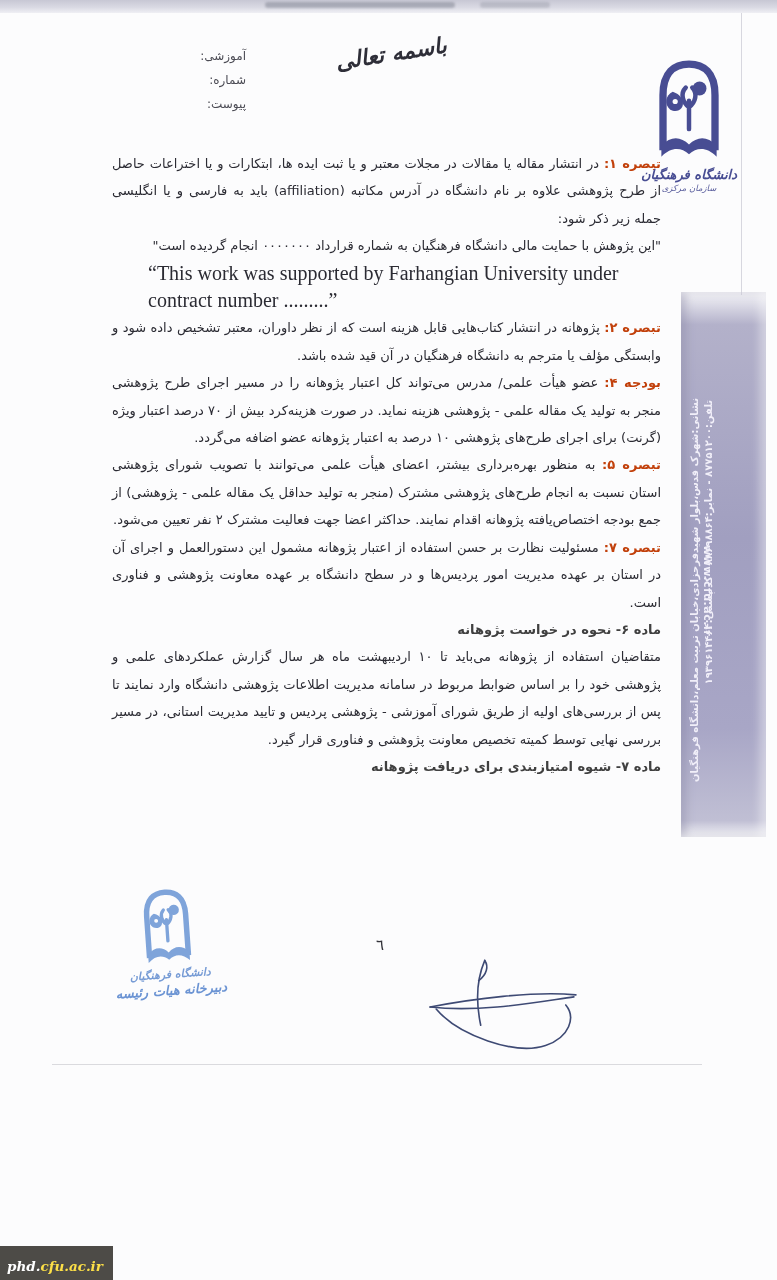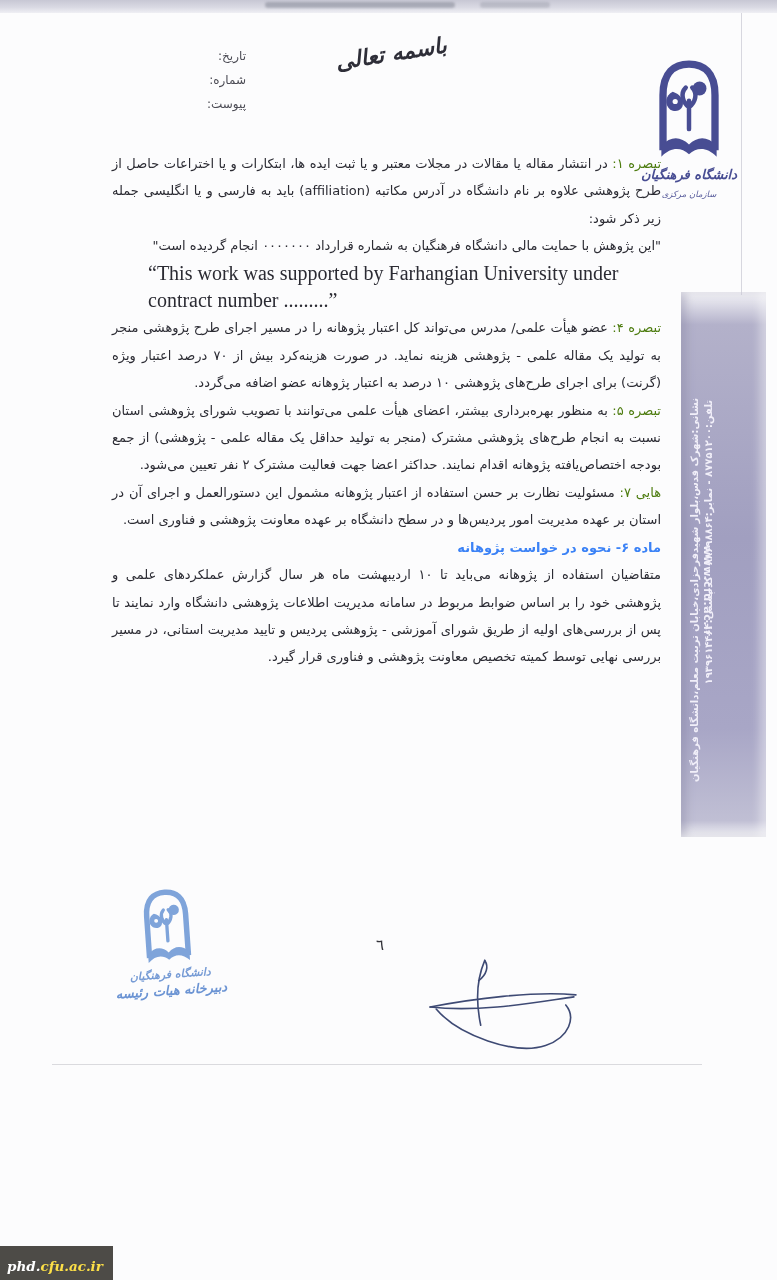--- a/index.html
+++ b/index.html
@@ -25,29 +25,29 @@
   }
   .besmele{
     position:absolute;top:40px;left:326px;width:130px;text-align:center;
     font-size:22px;font-weight:bold;font-style:italic;color:#2e2e38;
     transform:rotate(-9deg);font-family:"DejaVu Serif",serif;
   }
   
   .logo-block{position:absolute;top:56px;right:32px;width:112px;text-align:center;color:#484d93;}
   .emblem{display:block;margin:0 auto;}
   .logo-name{font-size:13px;font-weight:bold;font-style:italic;line-height:17px;margin-top:6px;direction:rtl;}
-  .logo-sub{font-size:8.5px;font-style:italic;direction:rtl;margin-top:6px;color:#5a5e9d;}
+  .logo-sub{font-size:8.5px;font-style:italic;direction:rtl;margin-top:0;color:#5a5e9d;}
   
   .doc-body{
     position:absolute;top:150px;left:112px;width:549px;
     direction:rtl;text-align:justify;font-size:13px;line-height:27.4px;
   }
   .doc-body p{margin:0;}
-  .lbl{font-weight:normal;color:#4d7c0f;}
-  .heading{font-weight:bold;color:#3b82f6;}
+  .lbl{font-weight:bold;color:#c2410c;}
+  .heading{font-weight:bold;color:#404040;}
   .quote-fa{text-align:right;}
   .quote-en{
     direction:ltr;text-align:left;padding-left:36px;
     font-family:"Liberation Serif","DejaVu Serif",serif;font-size:20px;
   }
   
   .side-strip{
     position:absolute;top:292px;right:11px;width:85px;height:545px;
     background:
       linear-gradient(180deg,rgba(200,199,216,.15) 0%,#b3b1ca 6%,#a19fc0 45%,#a8a6c6 80%,#c0bfd4 97%,rgba(210,210,222,.2) 100%);
@@ -88,21 +88,21 @@
 <div class="page">
 
   <div class="scan-band">
     <div class="smudge s1"></div>
     <div class="smudge s2"></div>
   </div>
   <div class="edge-line"></div>
   <div class="crease"></div>
 
   <div class="header-fields">
-    <div>تاریخ:</div>
+    <div>آموزشی:</div>
     <div>شماره:</div>
     <div>پیوست:</div>
   </div>
 
   <div class="besmele">باسمه تعالی</div>
 
   <div class="logo-block">
     <svg class="emblem" width="82" height="104" viewBox="0 0 100 128" aria-hidden="true">
       <path d="M18 116 V48 C18 20 32 10 50 10 C68 10 82 20 82 48 V116" fill="none" stroke="currentColor" stroke-width="9"></path>
       <circle cx="63" cy="40" r="8.5" fill="currentColor"></circle>
@@ -112,25 +112,27 @@
       <path d="M16 110 C28 98 40 99 50 109 C60 99 72 98 84 110 V124 C72 112 60 112 50 121 C40 112 28 112 16 124 Z" fill="currentColor"></path>
     </svg>
     <div class="logo-name">دانشگاه فرهنگیان</div>
     <div class="logo-sub">سازمان مرکزی</div>
   </div>
 
   <div class="doc-body">
     <p><span class="lbl">تبصره ۱:</span> <span>در انتشار مقاله یا مقالات در مجلات معتبر و یا ثبت ایده ها، ابتکارات و یا اختراعات حاصل از طرح پژوهشی علاوه بر نام دانشگاه در آدرس مکاتبه (affiliation) باید به فارسی و یا انگلیسی جمله زیر ذکر شود:</span></p>
     <p class="quote-fa">"این پژوهش با حمایت مالی دانشگاه فرهنگیان به شماره قرارداد ۰۰۰۰۰۰۰ انجام گردیده است"</p>
     <p class="quote-en">“This work was supported by Farhangian University under contract number .........”</p>
-    <p><span class="lbl">تبصره ۴:</span> <span>عضو هیأت علمی/ مدرس می‌تواند کل اعتبار پژوهانه را در مسیر اجرای طرح پژوهشی منجر به تولید یک مقاله علمی - پژوهشی هزینه نماید. در صورت هزینه‌کرد بیش از ۷۰ درصد اعتبار ویژه (گرنت) برای اجرای طرح‌های پژوهشی ۱۰ درصد به اعتبار پژوهانه عضو اضافه می‌گردد.</span></p>
+    <p><span class="lbl">تبصره ۲:</span> <span>پژوهانه در انتشار کتاب‌هایی قابل هزینه است که از نظر داوران، معتبر تشخیص داده شود و وابستگی مؤلف یا مترجم به دانشگاه فرهنگیان در آن قید شده باشد.</span></p>
+    <p><span class="lbl">بودجه ۴:</span> <span>عضو هیأت علمی/ مدرس می‌تواند کل اعتبار پژوهانه را در مسیر اجرای طرح پژوهشی منجر به تولید یک مقاله علمی - پژوهشی هزینه نماید. در صورت هزینه‌کرد بیش از ۷۰ درصد اعتبار ویژه (گرنت) برای اجرای طرح‌های پژوهشی ۱۰ درصد به اعتبار پژوهانه عضو اضافه می‌گردد.</span></p>
     <p><span class="lbl">تبصره ۵:</span> <span>به منظور بهره‌برداری بیشتر، اعضای هیأت علمی می‌توانند با تصویب شورای پژوهشی استان نسبت به انجام طرح‌های پژوهشی مشترک (منجر به تولید حداقل یک مقاله علمی - پژوهشی) از جمع بودجه اختصاص‌یافته پژوهانه اقدام نمایند. حداکثر اعضا جهت فعالیت مشترک ۲ نفر تعیین می‌شود.</span></p>
-    <p><span class="lbl">هایی ۷:</span> <span>مسئولیت نظارت بر حسن استفاده از اعتبار پژوهانه مشمول این دستورالعمل و اجرای آن در استان بر عهده مدیریت امور پردیس‌ها و در سطح دانشگاه بر عهده معاونت پژوهشی و فناوری است.</span></p>
+    <p><span class="lbl">تبصره ۷:</span> <span>مسئولیت نظارت بر حسن استفاده از اعتبار پژوهانه مشمول این دستورالعمل و اجرای آن در استان بر عهده مدیریت امور پردیس‌ها و در سطح دانشگاه بر عهده معاونت پژوهشی و فناوری است.</span></p>
     <p class="heading">ماده ۶- نحوه در خواست پژوهانه</p>
     <p>متقاضیان استفاده از پژوهانه می‌باید تا ۱۰ اردیبهشت ماه هر سال گزارش عملکردهای علمی و پژوهشی خود را بر اساس ضوابط مربوط در سامانه مدیریت اطلاعات پژوهشی دانشگاه وارد نمایند تا پس از بررسی‌های اولیه از طریق شورای آموزشی - پژوهشی پردیس و تایید مدیریت استانی، در مسیر بررسی نهایی توسط کمیته تخصیص معاونت پژوهشی و فناوری قرار گیرد.</p>
+    <p class="heading">ماده ۷- شیوه امتیازبندی برای دریافت پژوهانه</p>
   </div>
 
   <div class="side-strip"></div>
   <div class="v-text v-address">نشانی:شهرک قدس،بلوار شهیدفرحزادی،خیابان تربیت معلم،دانشگاه فرهنگیان</div>
   <div class="v-text v-phone">تلفن:۸۷۷۵۱۲۰۰ - نمابر:۸۸۶۹۸۸۶۴ - کد پستی:۱۹۳۹۶۱۴۴۶۴</div>
   <div class="v-web">www.cfu.ac.ir</div>
 
   <div class="stamp">
     <svg class="emblem" width="62" height="78" viewBox="0 0 100 128" aria-hidden="true">
       <path d="M18 116 V48 C18 20 32 10 50 10 C68 10 82 20 82 48 V116" fill="none" stroke="currentColor" stroke-width="9"></path>

